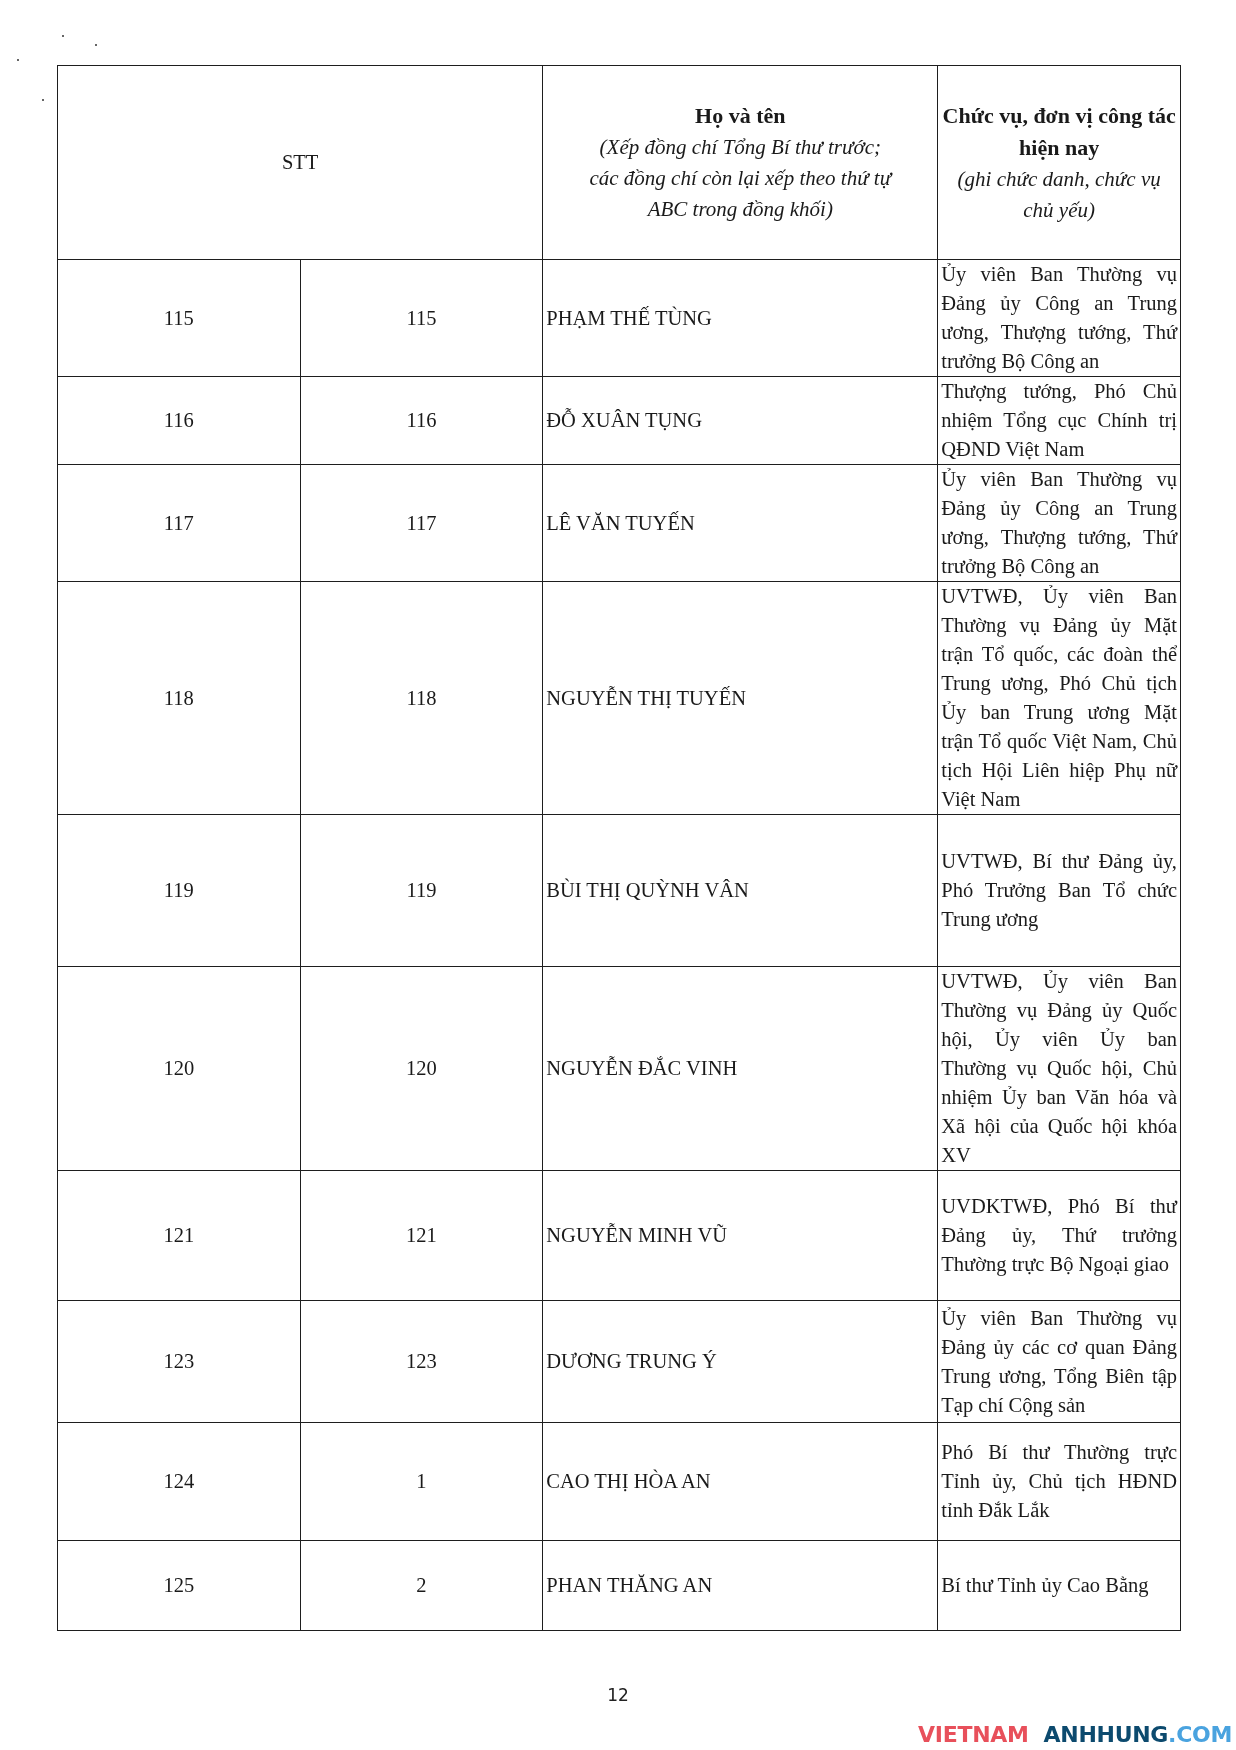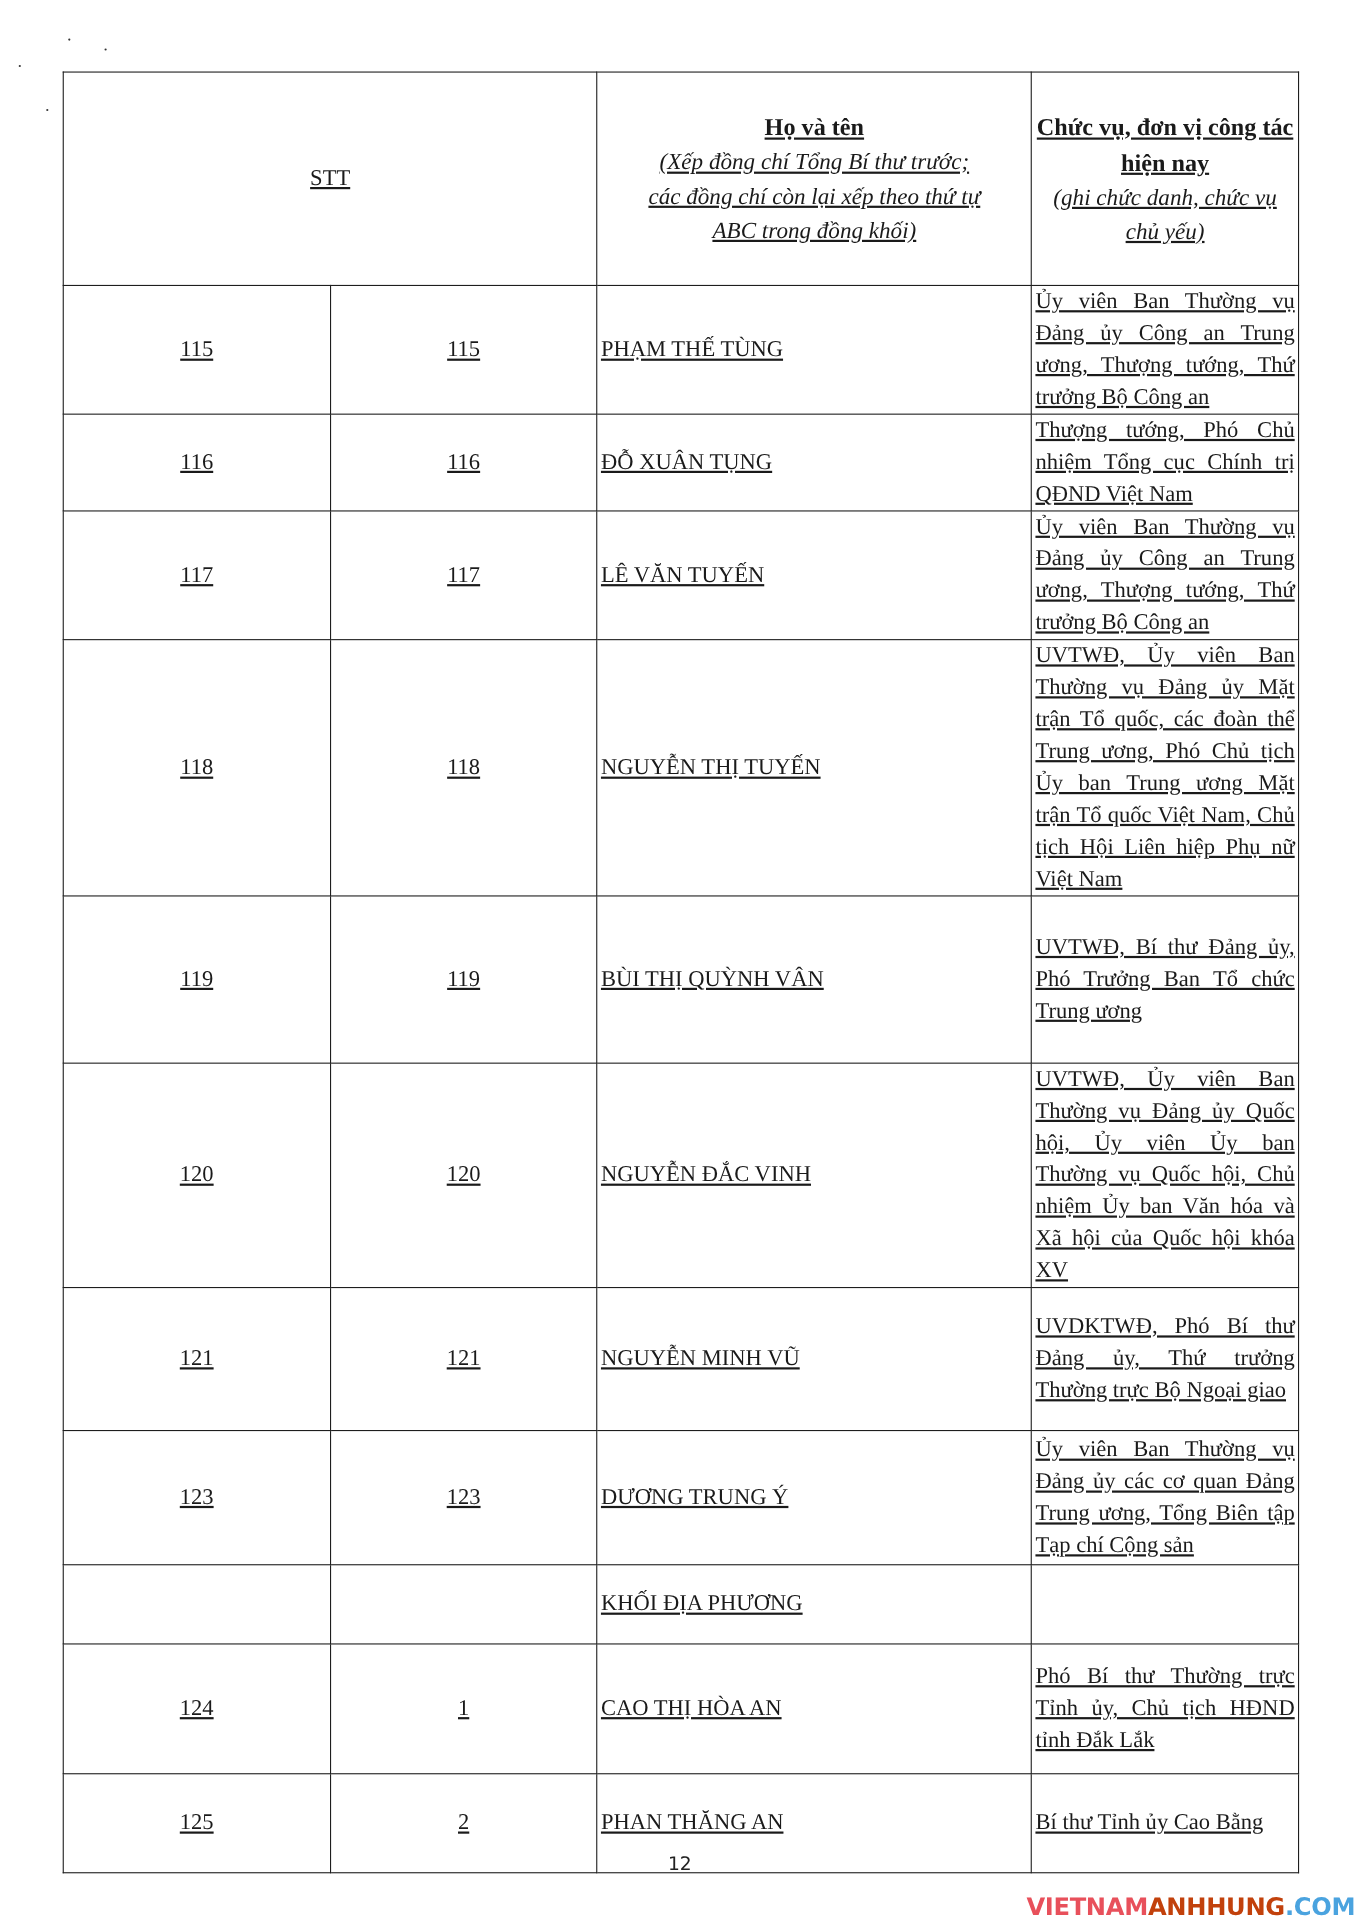--- a/index.html
+++ b/index.html
@@ -7,40 +7,40 @@
     width: 1236px; height: 1750px; position: relative; overflow: hidden;
     font-family: "Liberation Serif", "DejaVu Serif", serif; color: #1a1a1a;
   }
   .speck { position: absolute; width: 2px; height: 2px; background: #333; border-radius: 50%; }
   table.doc {
     position: absolute; left: 57px; top: 65px;
     width: 1124px; border-collapse: collapse; table-layout: fixed;
   }
   table.doc td, table.doc th {
     border: 1.6px solid #1e1e1e; padding: 0 3px; vertical-align: middle;
-    font-size: 20.5px; line-height: 29px; font-weight: normal; text-decoration: underline;
+    font-size: 20.5px; line-height: 29px; font-weight: normal;
   }
   .c-stt1 { width: 44px; text-align: center; }
   .c-stt2 { width: 40px; text-align: center; }
   .c-name { width: 388px; text-align: left; padding-left: 4px; white-space: nowrap; }
   .c-pos  { text-align: justify; text-align-last: left; padding: 0 3px 0 4px; }
   th.h-stt { font-weight: bold; font-size: 22px; text-align: center; }
   th.h-name, th.h-pos { text-align: center; }
   .h-title { font-weight: bold; font-size: 22px; display: block; line-height: 32px; }
   .h-sub { font-style: italic; font-size: 21px; display: block; line-height: 31px; }
   .group-title { font-weight: bold; font-size: 22px; }
   .page-number {
     position: absolute; left: 0; width: 100%; top: 1685px; text-align: center;
     font-family: "DejaVu Sans", sans-serif; font-size: 17px; color: #222;
   }
   .watermark {
     position: absolute; right: 4px; top: 1722px; font-family: "DejaVu Sans", sans-serif;
     font-weight: bold; font-size: 22px; letter-spacing: -0.3px;
   }
-  .wm1 { color: #e8505b; } .wm2 { color: #c2410c; } .wm3 { color: #4aa3df; margin-top: 28px; }
+  .wm1 { color: #e8505b; } .wm2 { color: #0c4a6e; margin-left: 15px; } .wm3 { color: #4aa3df; margin-top: 28px; }
 </style>
 </head>
 <body>
 
 <span class="speck" style="left:62px;top:35px"></span>
 <span class="speck" style="left:95px;top:44px"></span>
 <span class="speck" style="left:17px;top:59px"></span>
 <span class="speck" style="left:42px;top:99px"></span>
 
 <table class="doc">
@@ -101,26 +101,20 @@
       <td class="c-stt2">121</td>
       <td class="c-name">NGUYỄN MINH VŨ</td>
       <td class="c-pos">UVDKTWĐ, Phó Bí thư Đảng ủy, Thứ trưởng Thường trực Bộ Ngoại giao</td>
     </tr>
     <tr style="height:122px">
       <td class="c-stt1">123</td>
       <td class="c-stt2">123</td>
       <td class="c-name">DƯƠNG TRUNG Ý</td>
       <td class="c-pos">Ủy viên Ban Thường vụ Đảng ủy các cơ quan Đảng Trung ương, Tổng Biên tập Tạp chí Cộng sản</td>
     </tr>
-    <tr style="height:72px">
-      <td class="c-stt1"></td>
-      <td class="c-stt2"></td>
-      <td class="c-name group-title">KHỐI ĐỊA PHƯƠNG</td>
-      <td class="c-pos"></td>
-    </tr>
     <tr style="height:118px">
       <td class="c-stt1">124</td>
       <td class="c-stt2">1</td>
       <td class="c-name">CAO THỊ HÒA AN</td>
       <td class="c-pos">Phó Bí thư Thường trực Tỉnh ủy, Chủ tịch HĐND tỉnh Đắk Lắk</td>
     </tr>
     <tr style="height:90px">
       <td class="c-stt1">125</td>
       <td class="c-stt2">2</td>
       <td class="c-name">PHAN THĂNG AN</td>

